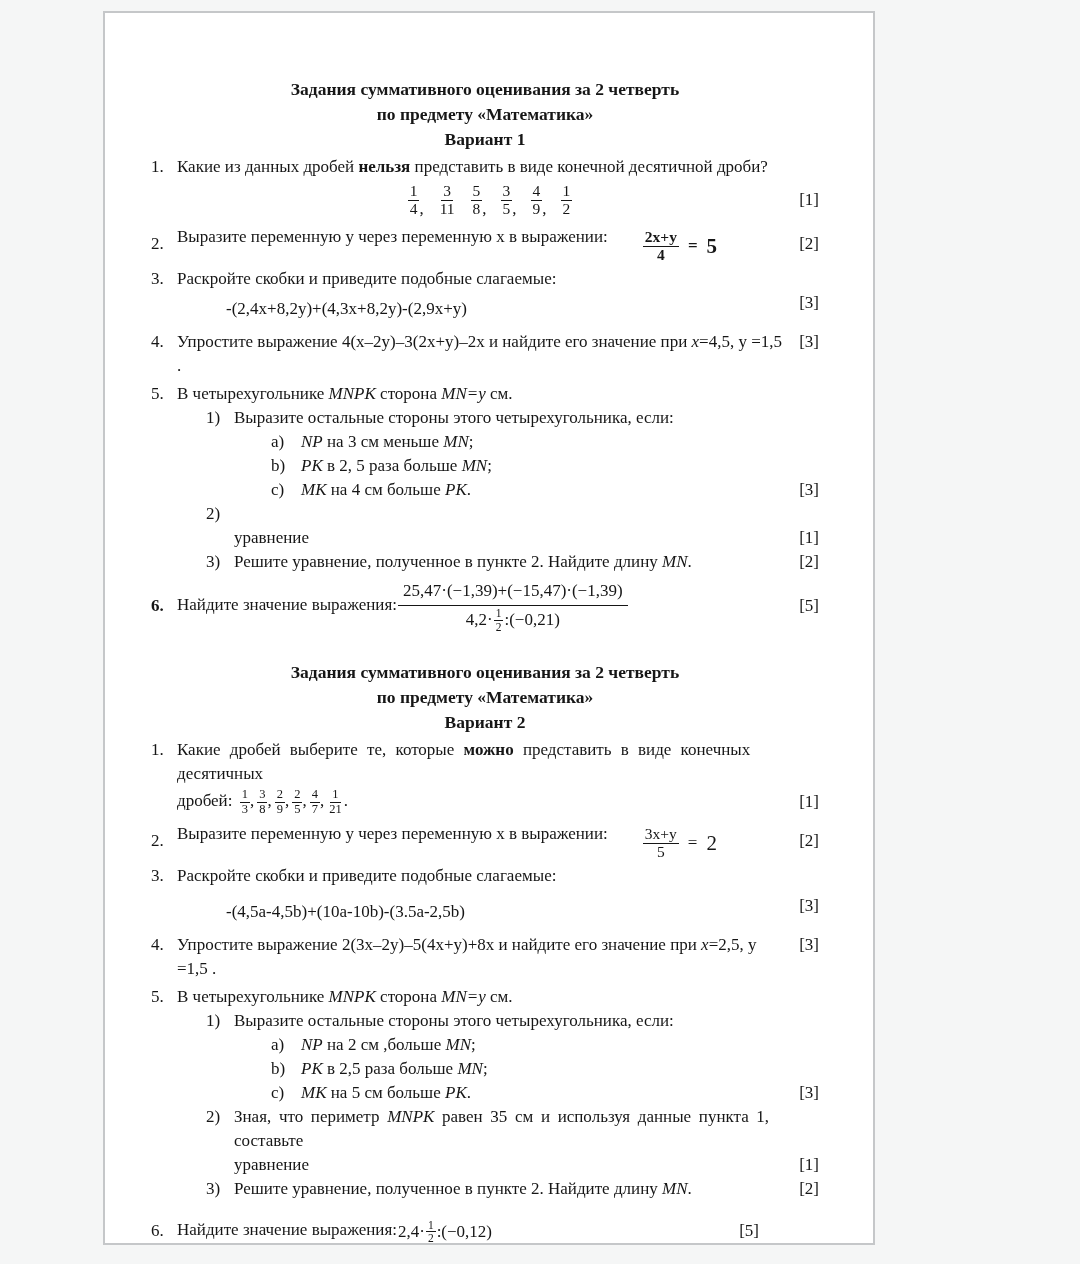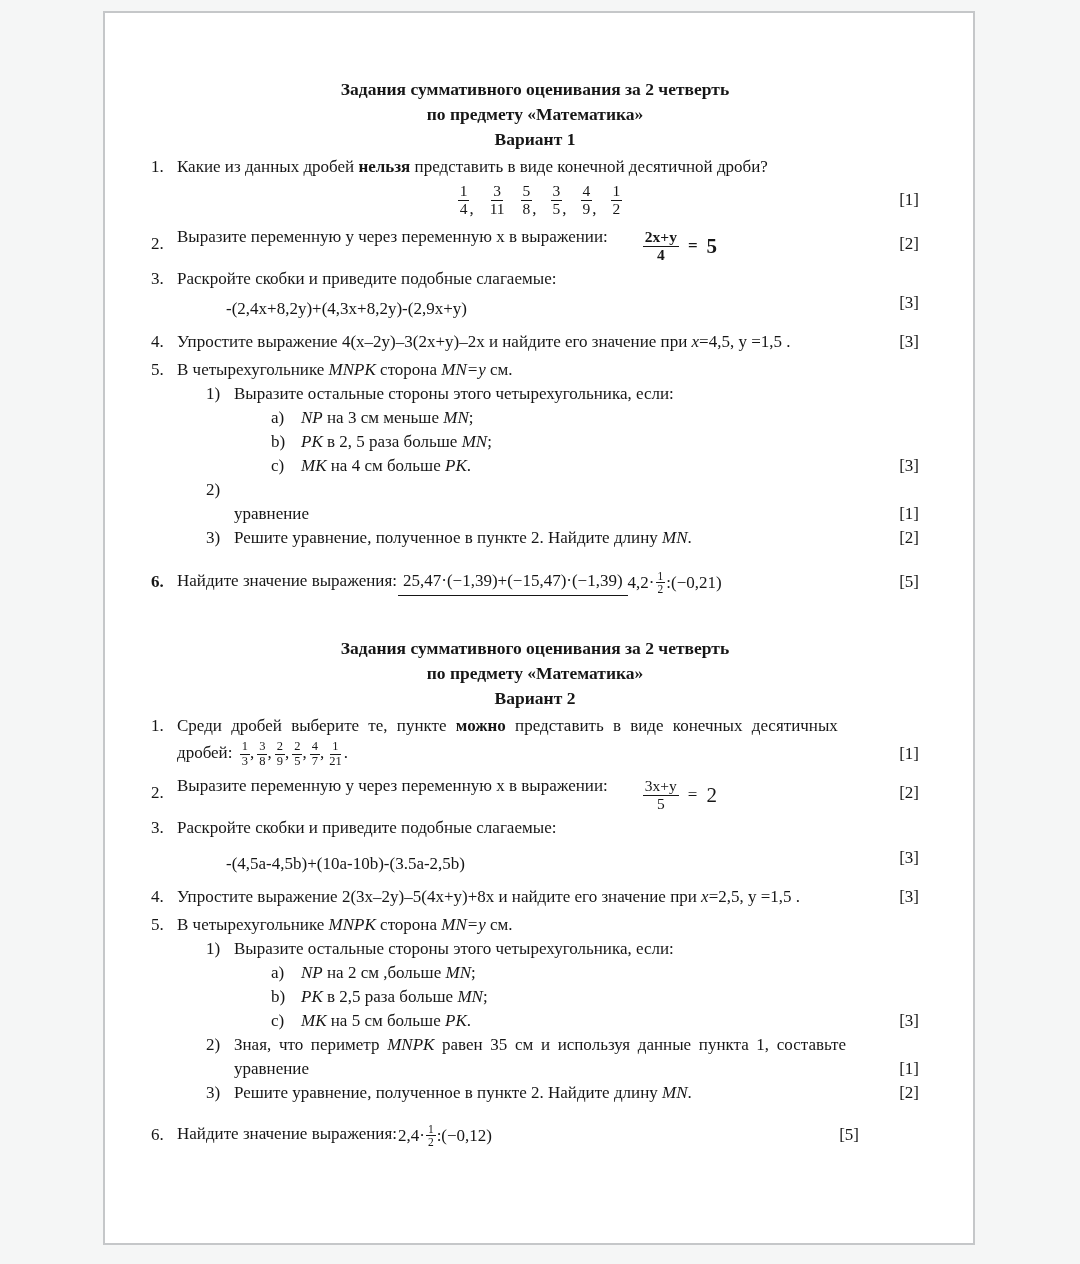--- a/index.html
+++ b/index.html
@@ -3,21 +3,21 @@
 <meta charset="utf-8">
 <style>
   html,body{margin:0;padding:0;}
   body{
     width:1080px;height:1264px;position:relative;
     background:#f5f6f6;
     font-family:"Liberation Serif","DejaVu Serif",serif;
     color:#161616;
   }
   .page{
-    position:absolute;left:103px;top:11px;width:872px;height:1234px;
+    position:absolute;left:103px;top:11px;width:772px;height:1234px;
     background:#ffffff;border:2px solid #c5c7c9;box-sizing:border-box;
   }
   .content{padding:64px 54px 0 46px;font-size:17px;line-height:24px;}
   .t{ text-align:center;font-weight:bold;font-size:17.5px;line-height:25px;}
   .row{display:flex;position:relative;align-items:baseline;}
   .no{flex:none;width:26px;}
   .body{flex:1;min-width:0;}
   .mark{flex:none;width:36px;text-align:right;align-self:flex-start;}
   .mark.vcenter{align-self:center;}
   .mark.off{margin-right:60px;}
@@ -41,21 +41,21 @@
              position:relative;min-height:42px;}
   .fracs-row .frac{margin-left:10px;}
   
   .eqwrap{display:inline-flex;align-items:center;margin-left:14px;gap:9px;}
   .eqwrap .frac{font-size:15.5px;}
   .rhs{font-size:21px;}
   .mathbold{font-weight:bold;}
   .eqrow{min-height:42px;align-items:center;}
   
   .q6row{align-items:center;min-height:56px;}
-  .bigfrac{display:inline-flex;flex-direction:row;align-items:center;
+  .bigfrac{display:inline-flex;flex-direction:column;align-items:center;
            vertical-align:middle;margin-left:1px;}
   .bf-num{border-bottom:1.6px solid #161616;padding:0 5px 2px;}
   .bf-den{display:inline-flex;align-items:center;padding-top:1px;}
   .bf-den .frac{font-size:11.5px;margin:0 1px;}
   .expr-ind{padding-left:75px;margin-top:6px;}
   .uravn-ind{padding-left:83px;}
   .mt3{margin-top:3px;}  .mt2{margin-top:2px;}  .mt4{margin-top:4px;}
   .mt6{margin-top:6px;}  .mt9{margin-top:9px;}  .mt26{margin-top:26px;}
 </style>
 </head>
@@ -185,21 +185,21 @@
       </div>
     </section>
 
     <section class="mt26">
       <div class="t">Задания суммативного оценивания за 2 четверть</div>
       <div class="t">по предмету «Математика»</div>
       <div class="t">Вариант 2</div>
 
       <div class="row mt3">
         <span class="no">1.</span>
-        <span class="body just-wide"><span>Среди дробей выберите те, пункте </span><span class="b">можно</span><span> представить в виде конечных десятичных</span></span>
+        <span class="body just-wide"><span>Какие дробей выберите те, которые </span><span class="b">можно</span><span> представить в виде конечных десятичных</span></span>
       </div>
       <div class="row" style="align-items:center;min-height:32px;">
         <span class="no"></span>
         <span class="body"><span>дробей: </span><span class="frac frac-in">
               <span class="fn">1</span>
               <span class="fd">3</span>
             </span><span>,</span><span class="frac frac-in">
               <span class="fn">3</span>
               <span class="fd">8</span>
             </span><span>,</span><span class="frac frac-in">

